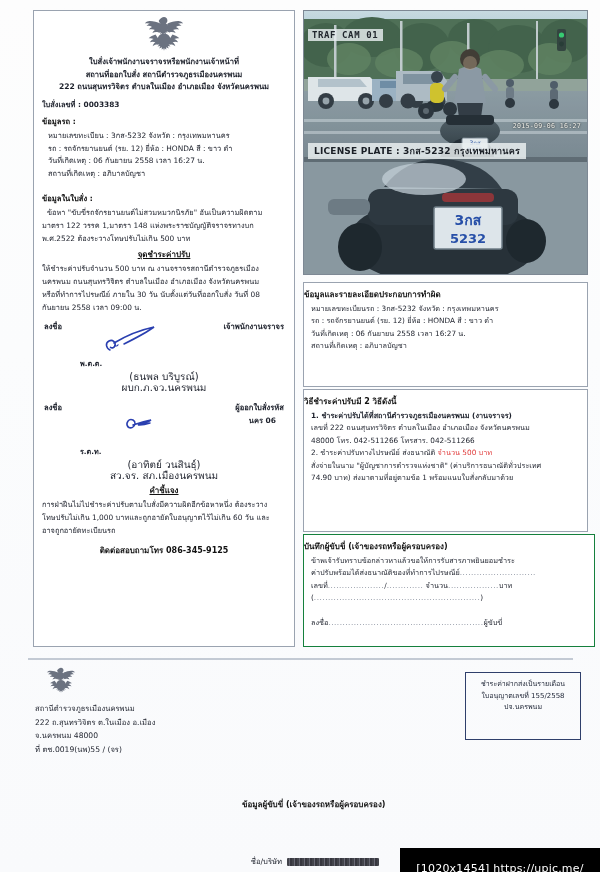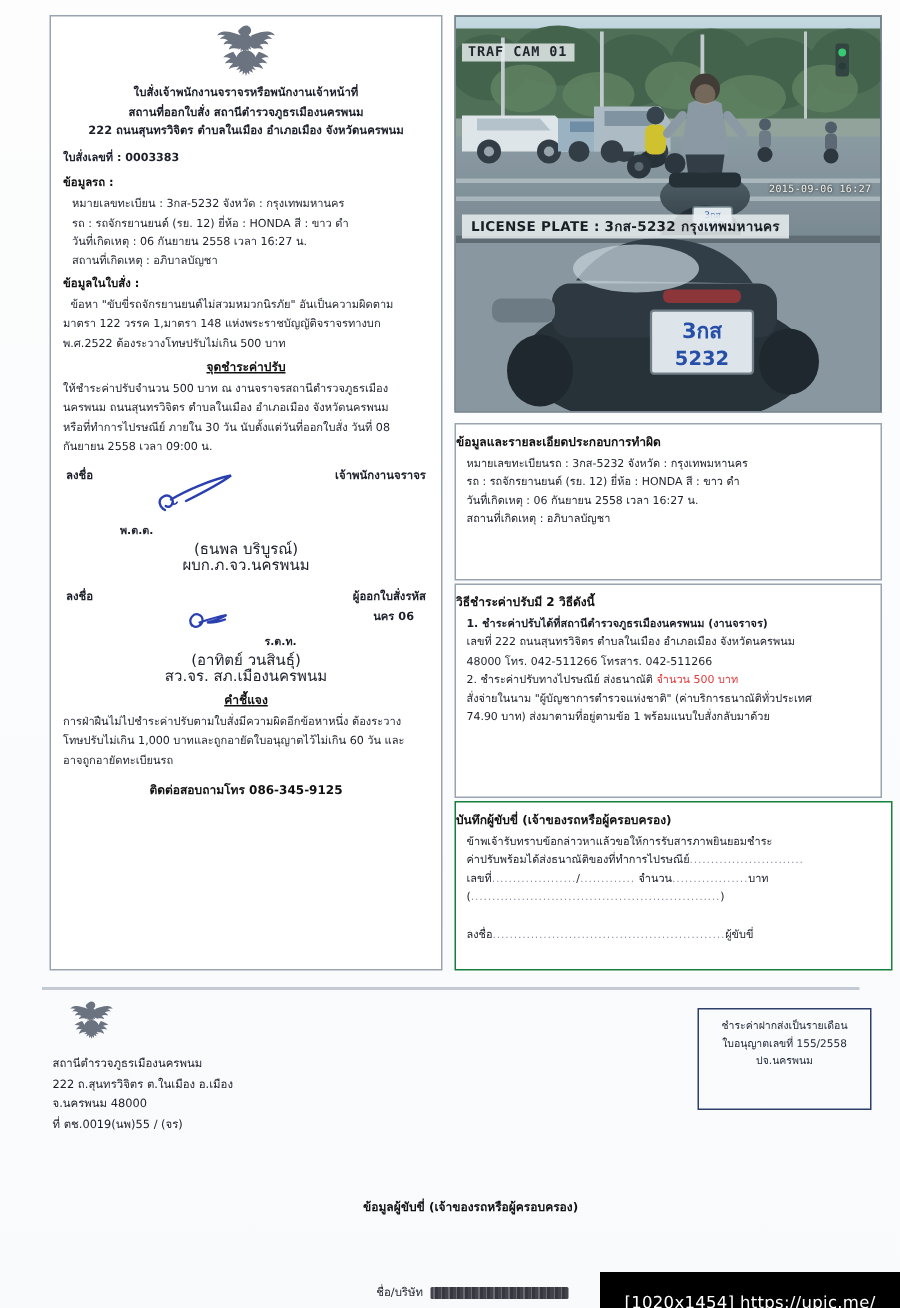--- a/index.html
+++ b/index.html
@@ -210,21 +210,21 @@
       <div class="lp-title">222 ถนนสุนทรวิจิตร ตำบลในเมือง อำเภอเมือง จังหวัดนครพนม</div>
 
       <div class="lp-row bold" style="margin-top:6px;">ใบสั่งเลขที่ : 0003383</div>
 
       <div class="lp-sec-head" style="margin-top:4px;">ข้อมูลรถ :</div>
       <div class="lp-row ind" style="margin-top:3px;">หมายเลขทะเบียน : 3กส-5232  จังหวัด : กรุงเทพมหานคร</div>
       <div class="lp-row ind">รถ : รถจักรยานยนต์ (รย. 12) ยี่ห้อ : HONDA สี : ขาว ดำ</div>
       <div class="lp-row ind">วันที่เกิดเหตุ :  06 กันยายน 2558 เวลา 16:27 น.</div>
       <div class="lp-row ind">สถานที่เกิดเหตุ : อภิบาลบัญชา</div>
 
-      <div class="lp-sec-head" style="margin-top:2px;">ข้อมูลในใบสั่ง :</div>
+      <div class="lp-sec-head" style="margin-top:12px;">ข้อมูลในใบสั่ง :</div>
       <div class="lp-just" style="margin-top:2px;padding-left:5px;">ข้อหา "ขับขี่รถจักรยานยนต์ไม่สวมหมวกนิรภัย" อันเป็นความผิดตาม</div>
       <div class="lp-just">มาตรา 122 วรรค 1,มาตรา 148 แห่งพระราชบัญญัติจราจรทางบก</div>
       <div class="lp-just">พ.ศ.2522 ต้องระวางโทษปรับไม่เกิน 500 บาท</div>
 
       <div class="lp-center-head">จุดชำระค่าปรับ</div>
       <div class="lp-just">ให้ชำระค่าปรับจำนวน 500 บาท ณ งานจราจรสถานีตำรวจภูธรเมือง</div>
       <div class="lp-just">นครพนม ถนนสุนทรวิจิตร ตำบลในเมือง อำเภอเมือง จังหวัดนครพนม</div>
       <div class="lp-just">หรือที่ทำการไปรษณีย์ ภายใน 30 วัน นับตั้งแต่วันที่ออกใบสั่ง วันที่ 08</div>
       <div class="lp-just">กันยายน 2558 เวลา 09:00 น.</div>
 
@@ -245,21 +245,21 @@
       <div class="sign-line" style="margin-top:8px;">
         <span>ลงชื่อ</span>
         <span>ผู้ออกใบสั่งรหัส</span>
       </div>
       <div class="right-small" style="margin-top:1px;">นคร 06</div>
       <div class="sig-holder" style="height:16px;margin-top:-12px;">
         <svg width="80" height="20" viewBox="0 0 80 20" style="left:88px;top:0;">
           <path d="M6 13c-3-4 1-9 5-7 3 1.6 2.5 6-.5 7.4-2 .9-4 .2-5-1.4M11 11c6-2 12-4 18-5-4 2.5-9 4-13 5 4 .4 8-.6 12-2" fill="none" stroke="#2a3fb0" stroke-width="1.5" stroke-linecap="round"></path>
         </svg>
       </div>
-      <div class="rank" style="margin-top:2px;text-align:center;">ร.ต.ท.</div>
+      <div class="rank" style="margin-top:16px;">ร.ต.ท.</div>
       <div class="name-c" style="margin-top:2px;">(อาทิตย์   วนสินธุ์)</div>
       <div class="name-c">สว.จร. สภ.เมืองนครพนม</div>
 
       <div class="lp-center-head" style="margin-top:3px;">คำชี้แจง</div>
       <div class="lp-just">การฝ่าฝืนไม่ไปชำระค่าปรับตามใบสั่งมีความผิดอีกข้อหาหนึ่ง ต้องระวาง</div>
       <div class="lp-just">โทษปรับไม่เกิน 1,000 บาทและถูกอายัดใบอนุญาตไว้ไม่เกิน 60 วัน และ</div>
       <div class="lp-just">อาจถูกอายัดทะเบียนรถ</div>
 
       <div class="contact">ติดต่อสอบถามโทร 086-345-9125</div>
     </div>

